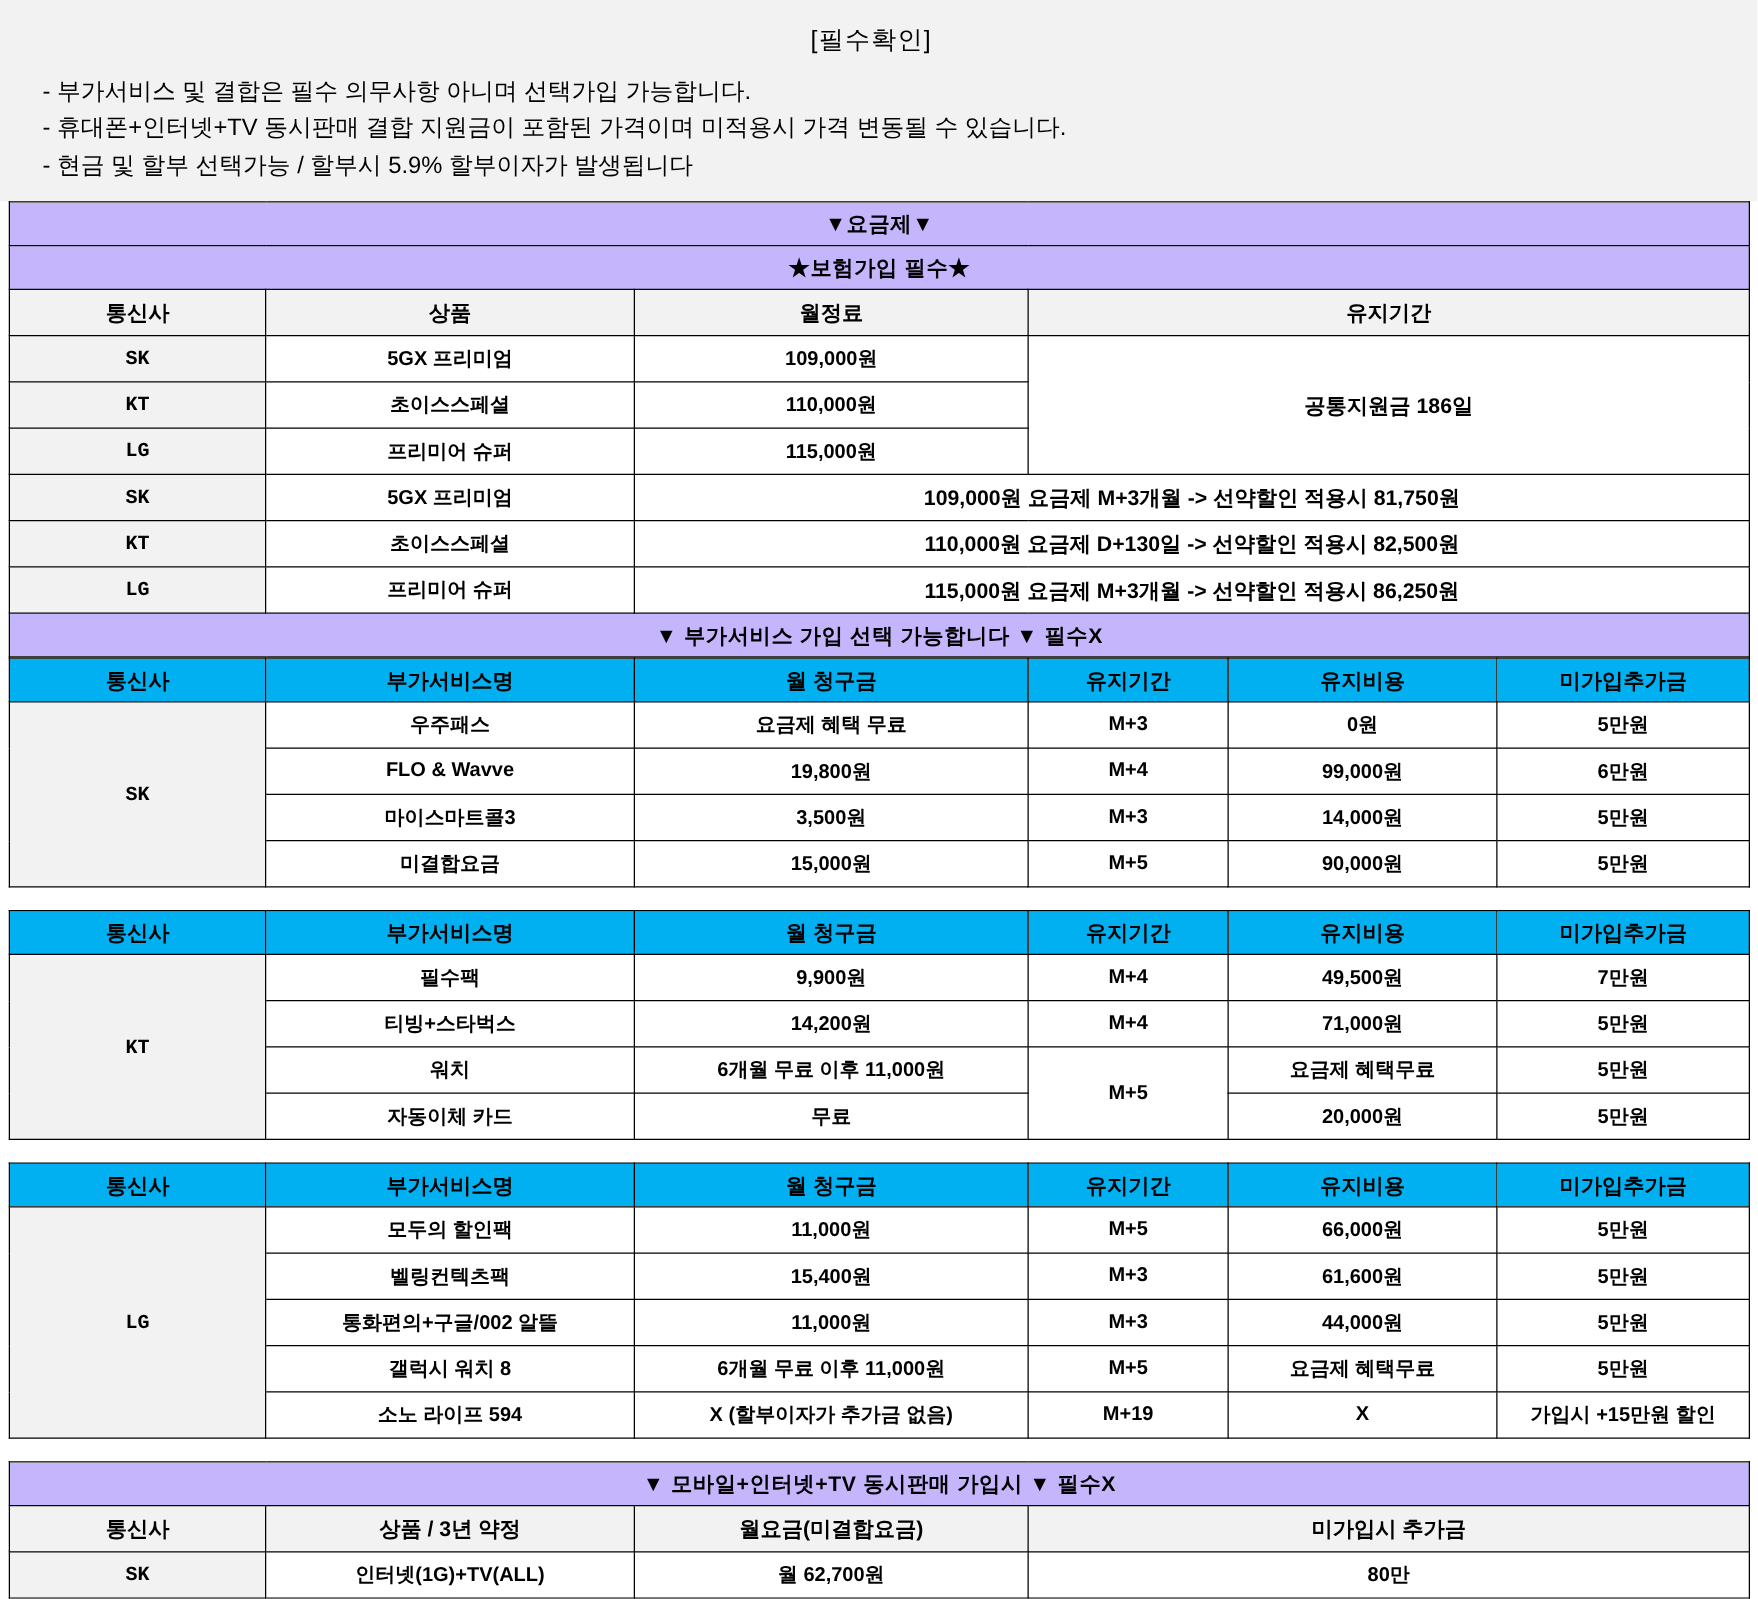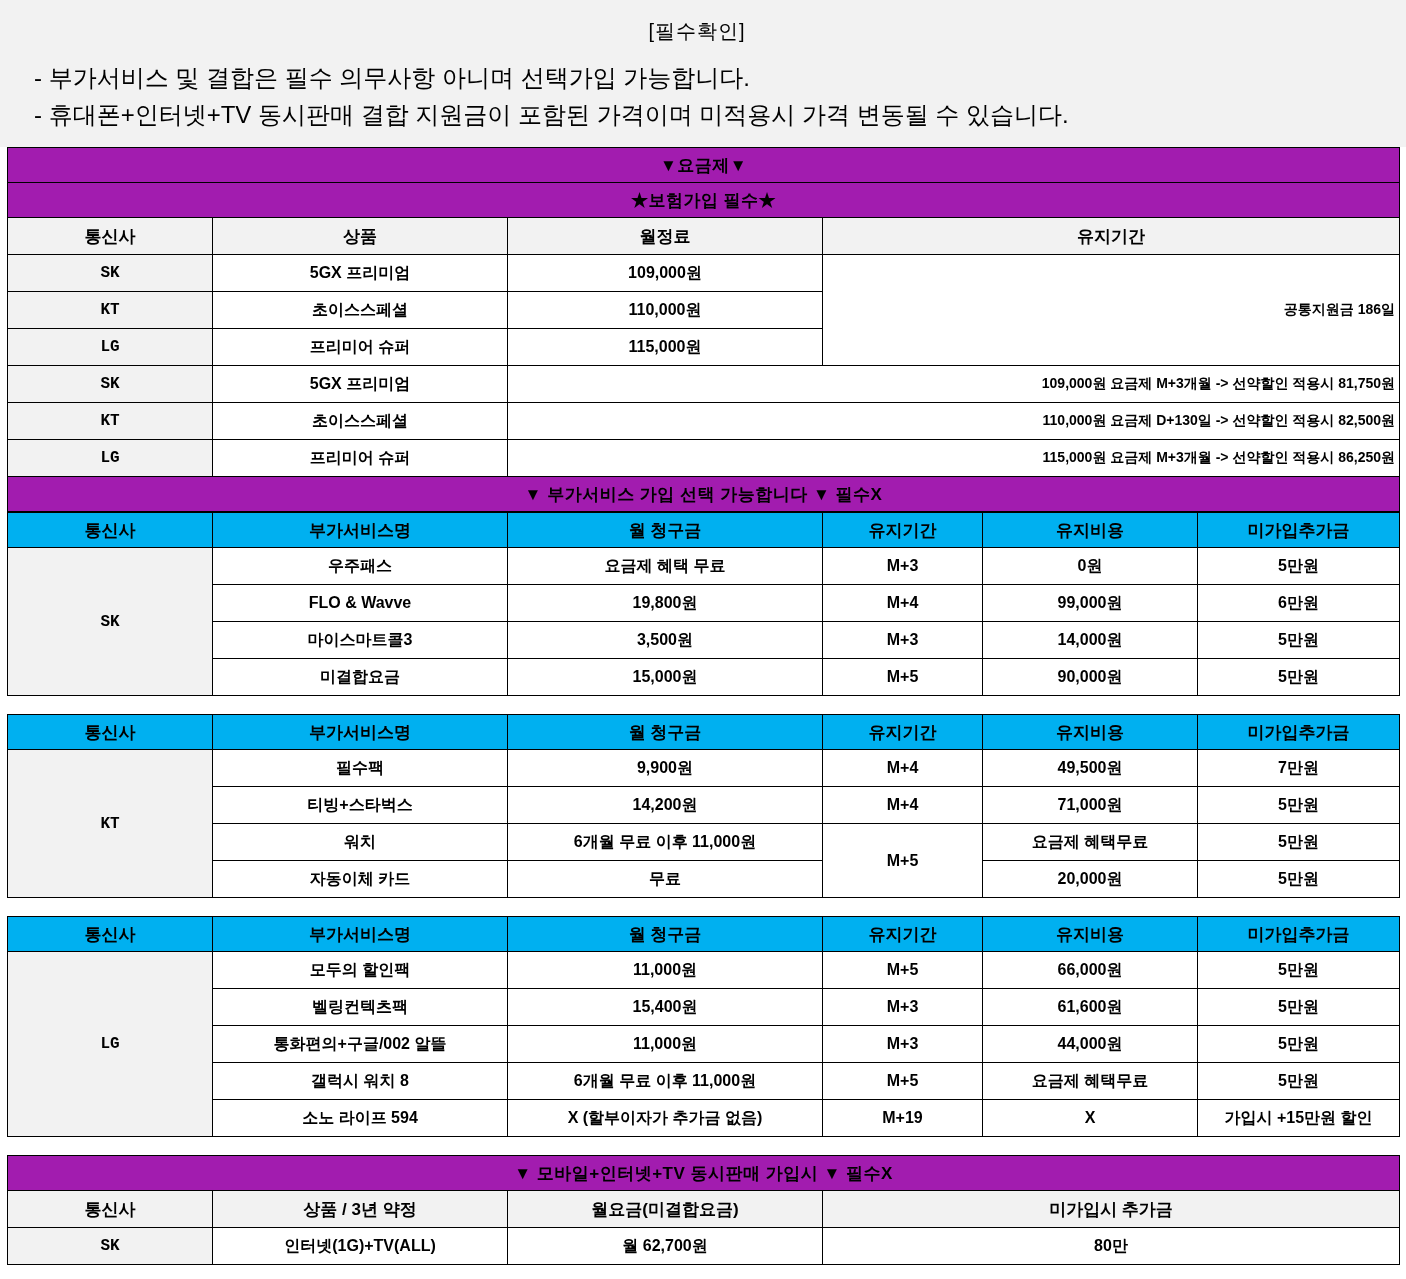--- a/index.html
+++ b/index.html
@@ -28,21 +28,21 @@
     text-align: center;
     font-size: 20px;
     font-weight: 400;
     letter-spacing: 1px;
     padding: 8px 12px 14px 0;
   }
   .notice-list {
     padding-left: 34px;
   }
   .notice-line {
-    font-size: 24px;
+    font-size: 19px;
     line-height: 1.55;
     white-space: nowrap;
   }
 
   
   table {
     border-collapse: collapse;
     width: 1392px;
     margin: 0 7px;
     table-layout: fixed;
@@ -52,21 +52,21 @@
     font-size: 16px;
     font-weight: bold;
     text-align: center;
     height: 32px;
     padding: 2px 4px;
     background: #ffffff;
     white-space: nowrap;
     overflow: hidden;
   }
   .yellow-bar td {
-    background: #a21caf;
+    background: #c4b5fd;
     font-size: 17px;
     height: 30px;
     letter-spacing: 0.5px;
   }
   .hdr-grey td {
     background: #f2f2f2;
     font-size: 17px;
   }
   .hdr-blue td {
     background: #00b0f0;
@@ -74,34 +74,34 @@
     height: 30px;
   }
   .cell-grey {
     background: #f2f2f2 !important;
     font-family: Liberation Mono, monospace;
   }
   .gap {
     height: 18px;
   }
   .tall {
-    font-size: 14px;
-    text-align: right;
+    font-size: 17px;
   }
 </style>
 </head>
 <body>
 
 <div class="page">
 
   <div class="notice">
     <div class="notice-title">[필수확인]</div>
     <div class="notice-list">
       <div class="notice-line">- 부가서비스 및 결합은 필수 의무사항 아니며 선택가입 가능합니다.</div>
       <div class="notice-line">- 휴대폰+인터넷+TV 동시판매 결합 지원금이 포함된 가격이며 미적용시 가격 변동될 수 있습니다.</div>
+      <div class="notice-line">- 현금 및 할부 선택가능 / 할부시 5.9% 할부이자가 발생됩니다</div>
     </div>
   </div>
 
   <table>
     <colgroup>
       <col style="width:205px">
       <col style="width:295px">
       <col style="width:315px">
       <col style="width:577px">
     </colgroup>

